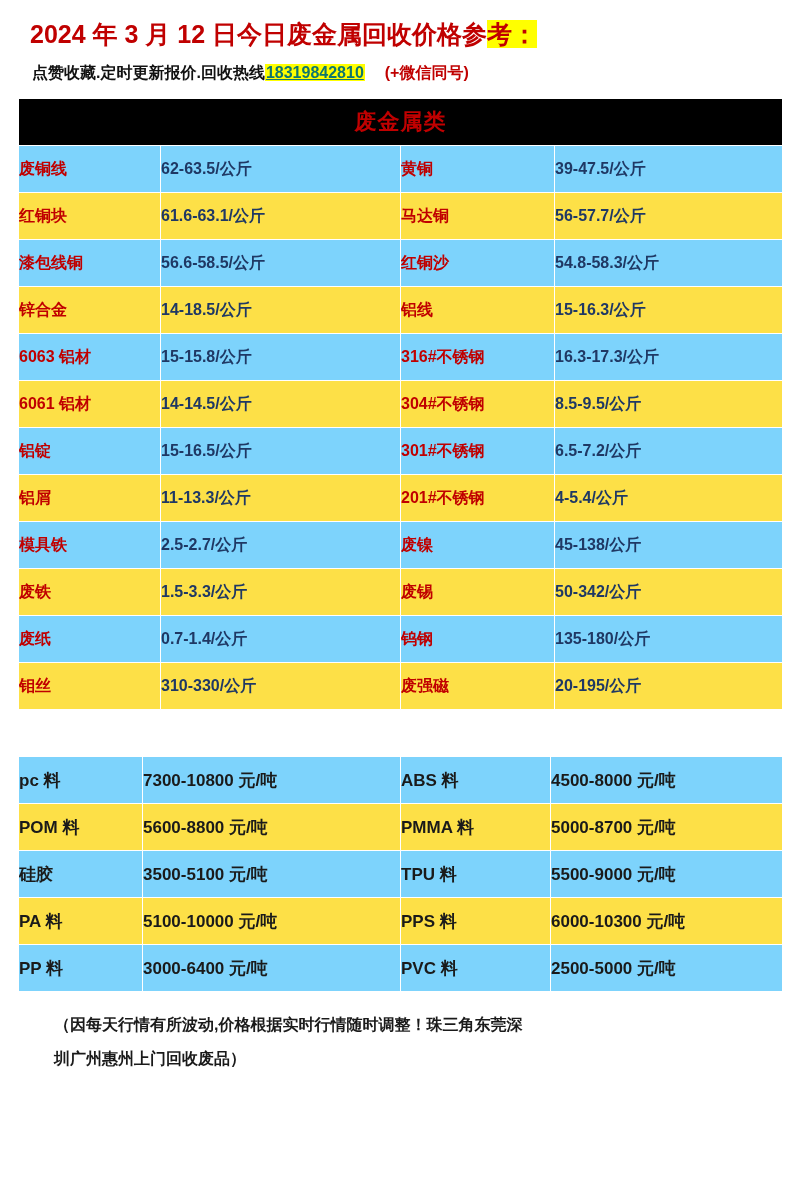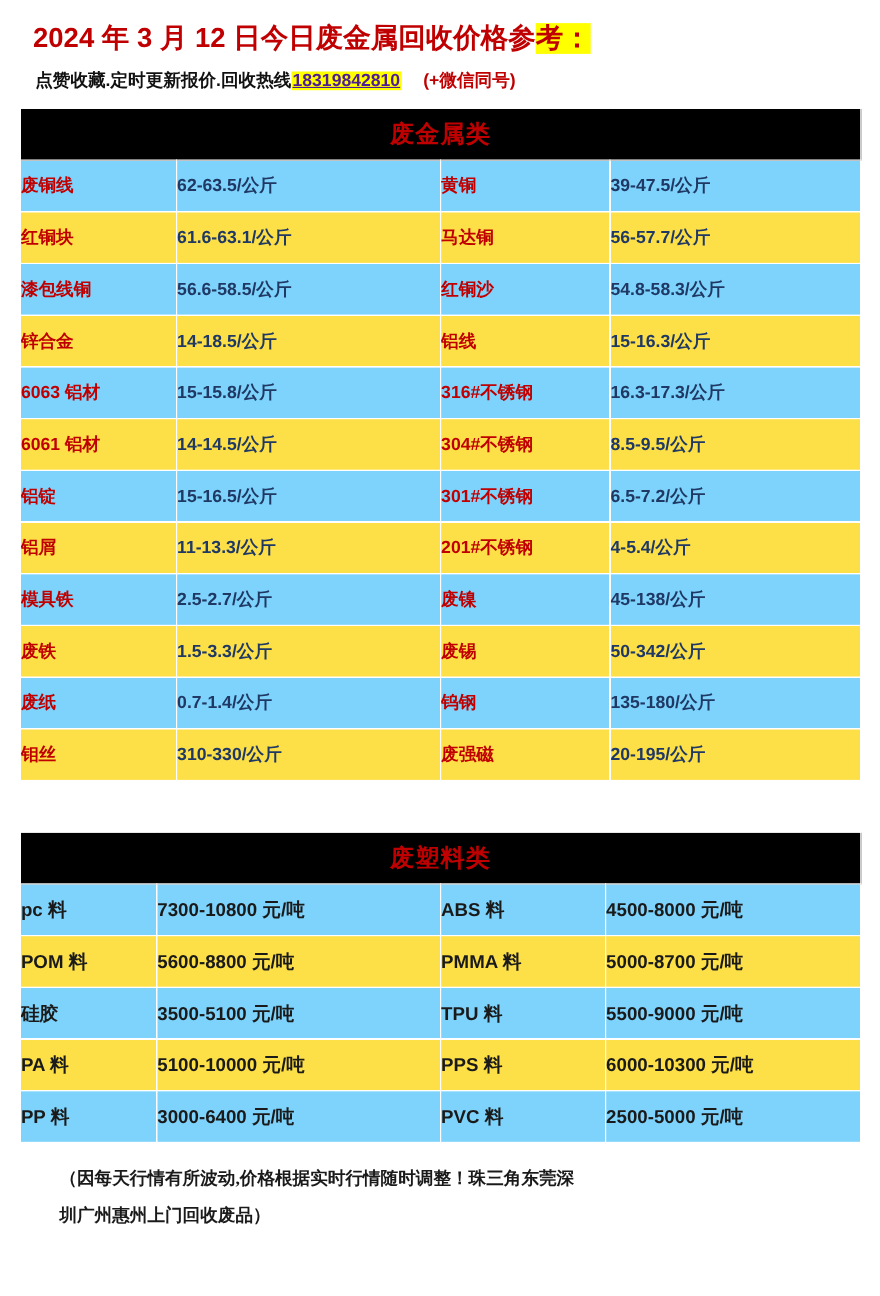--- a/index.html
+++ b/index.html
@@ -34,21 +34,21 @@
   }
   .subline {
     font-size: 16px;
     font-weight: bold;
     color: #111111;
     margin: 12px 0 14px 14px;
     white-space: nowrap;
   }
   .subline .phone {
     background: #ffff00;
-    color: #4c1d95;
+    color: #0f766e;
     text-decoration: underline;
     font-weight: bold;
     padding: 0 1px;
   }
   .subline .wx {
     color: #c00000;
     font-weight: bold;
     margin-left: 20px;
   }
 
@@ -104,21 +104,20 @@
   .plastic td { height: 48px; }
 
   .gap { height: 46px; }
 
   .footnote {
     font-size: 16px;
     font-weight: bold;
     color: #1a1a1a;
     margin: 16px 0 0 36px;
     line-height: 34px;
-    font-family: Liberation Serif, serif;
   }
   .footnote div { white-space: nowrap; }
 </style>
 </head>
 <body>
 
 <div class="page">
 
   <div class="headline"><span>2024 年 3 月 12 日今日废金属回收价格参</span><span class="hl">考：</span></div>
 
@@ -213,23 +212,20 @@
   <div class="gap"></div>
 
   <table class="price plastic">
     <colgroup>
       <col class="c1">
         <col class="c2">
         <col class="c3">
         <col class="c4">
     </colgroup>
     <tbody>
-      <tr>
-        <td class="tbl-title" colspan="4">废塑料类</td>
-      </tr>
       <tr class="row-a">
         <td class="cell name-cell">pc 料</td>
         <td class="cell price-cell">7300-10800 元/吨</td>
         <td class="cell name-cell">ABS 料</td>
         <td class="cell price-cell">4500-8000 元/吨</td>
       </tr>
       <tr class="row-b">
         <td class="cell name-cell">POM 料</td>
         <td class="cell price-cell">5600-8800 元/吨</td>
         <td class="cell name-cell">PMMA 料</td>

